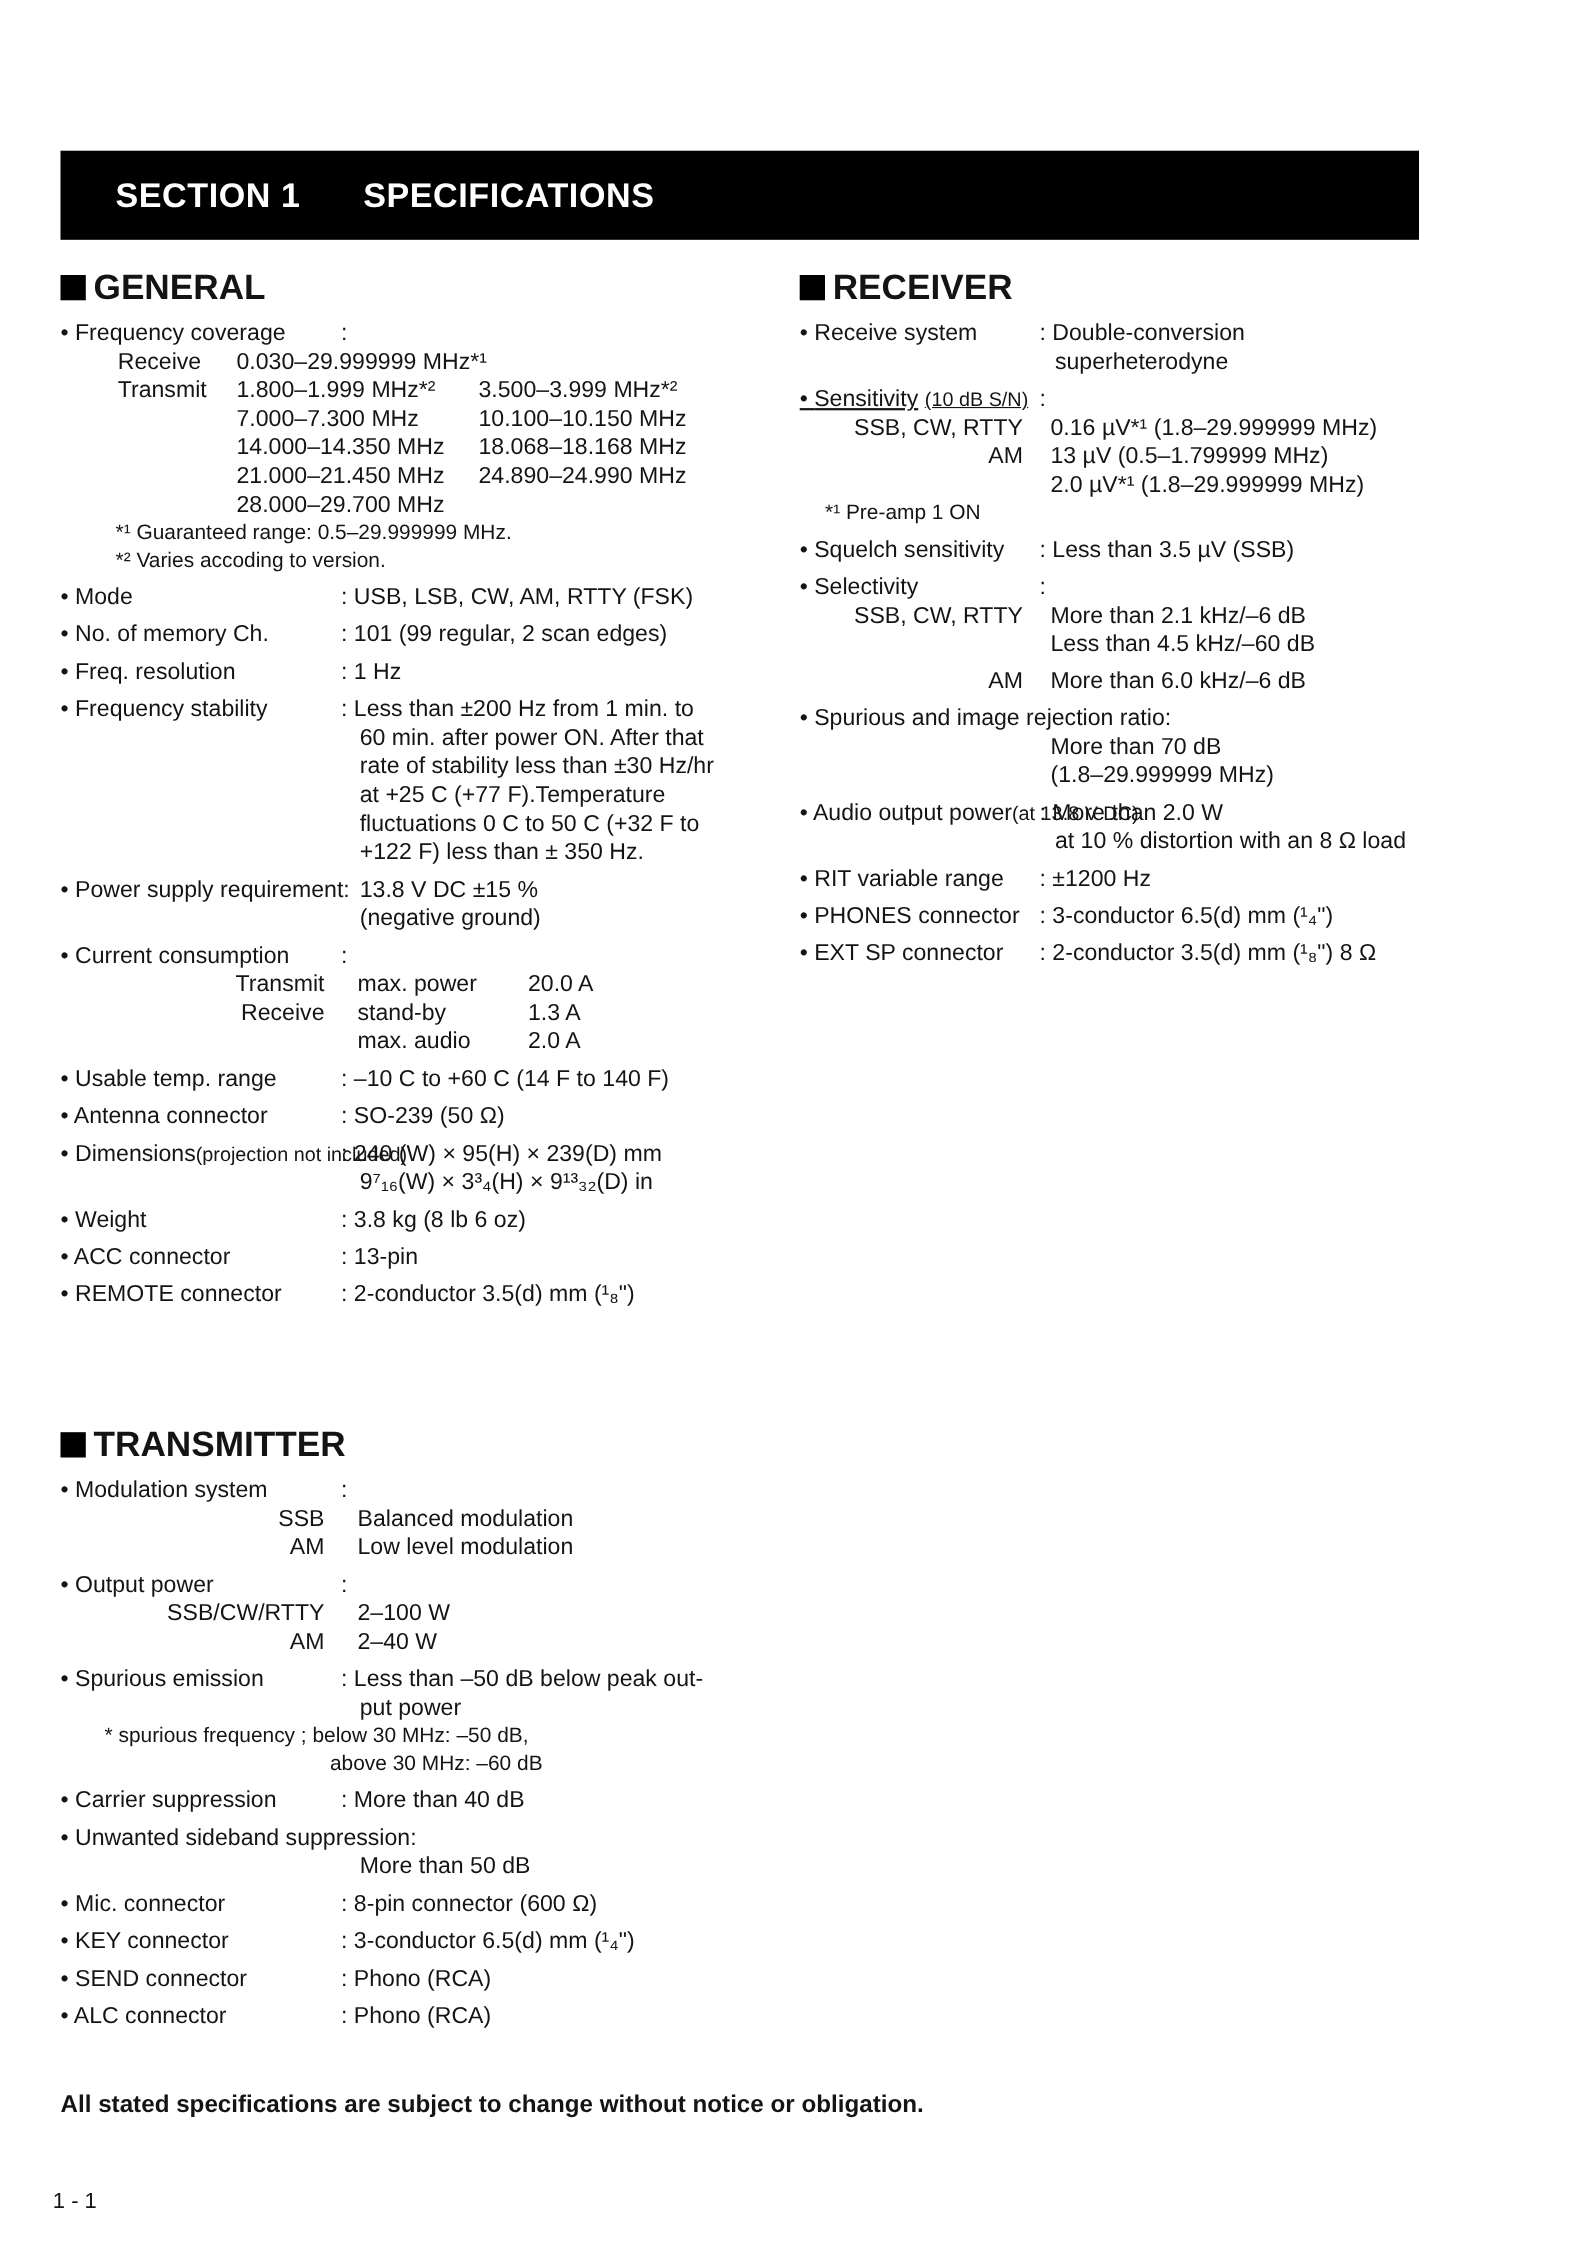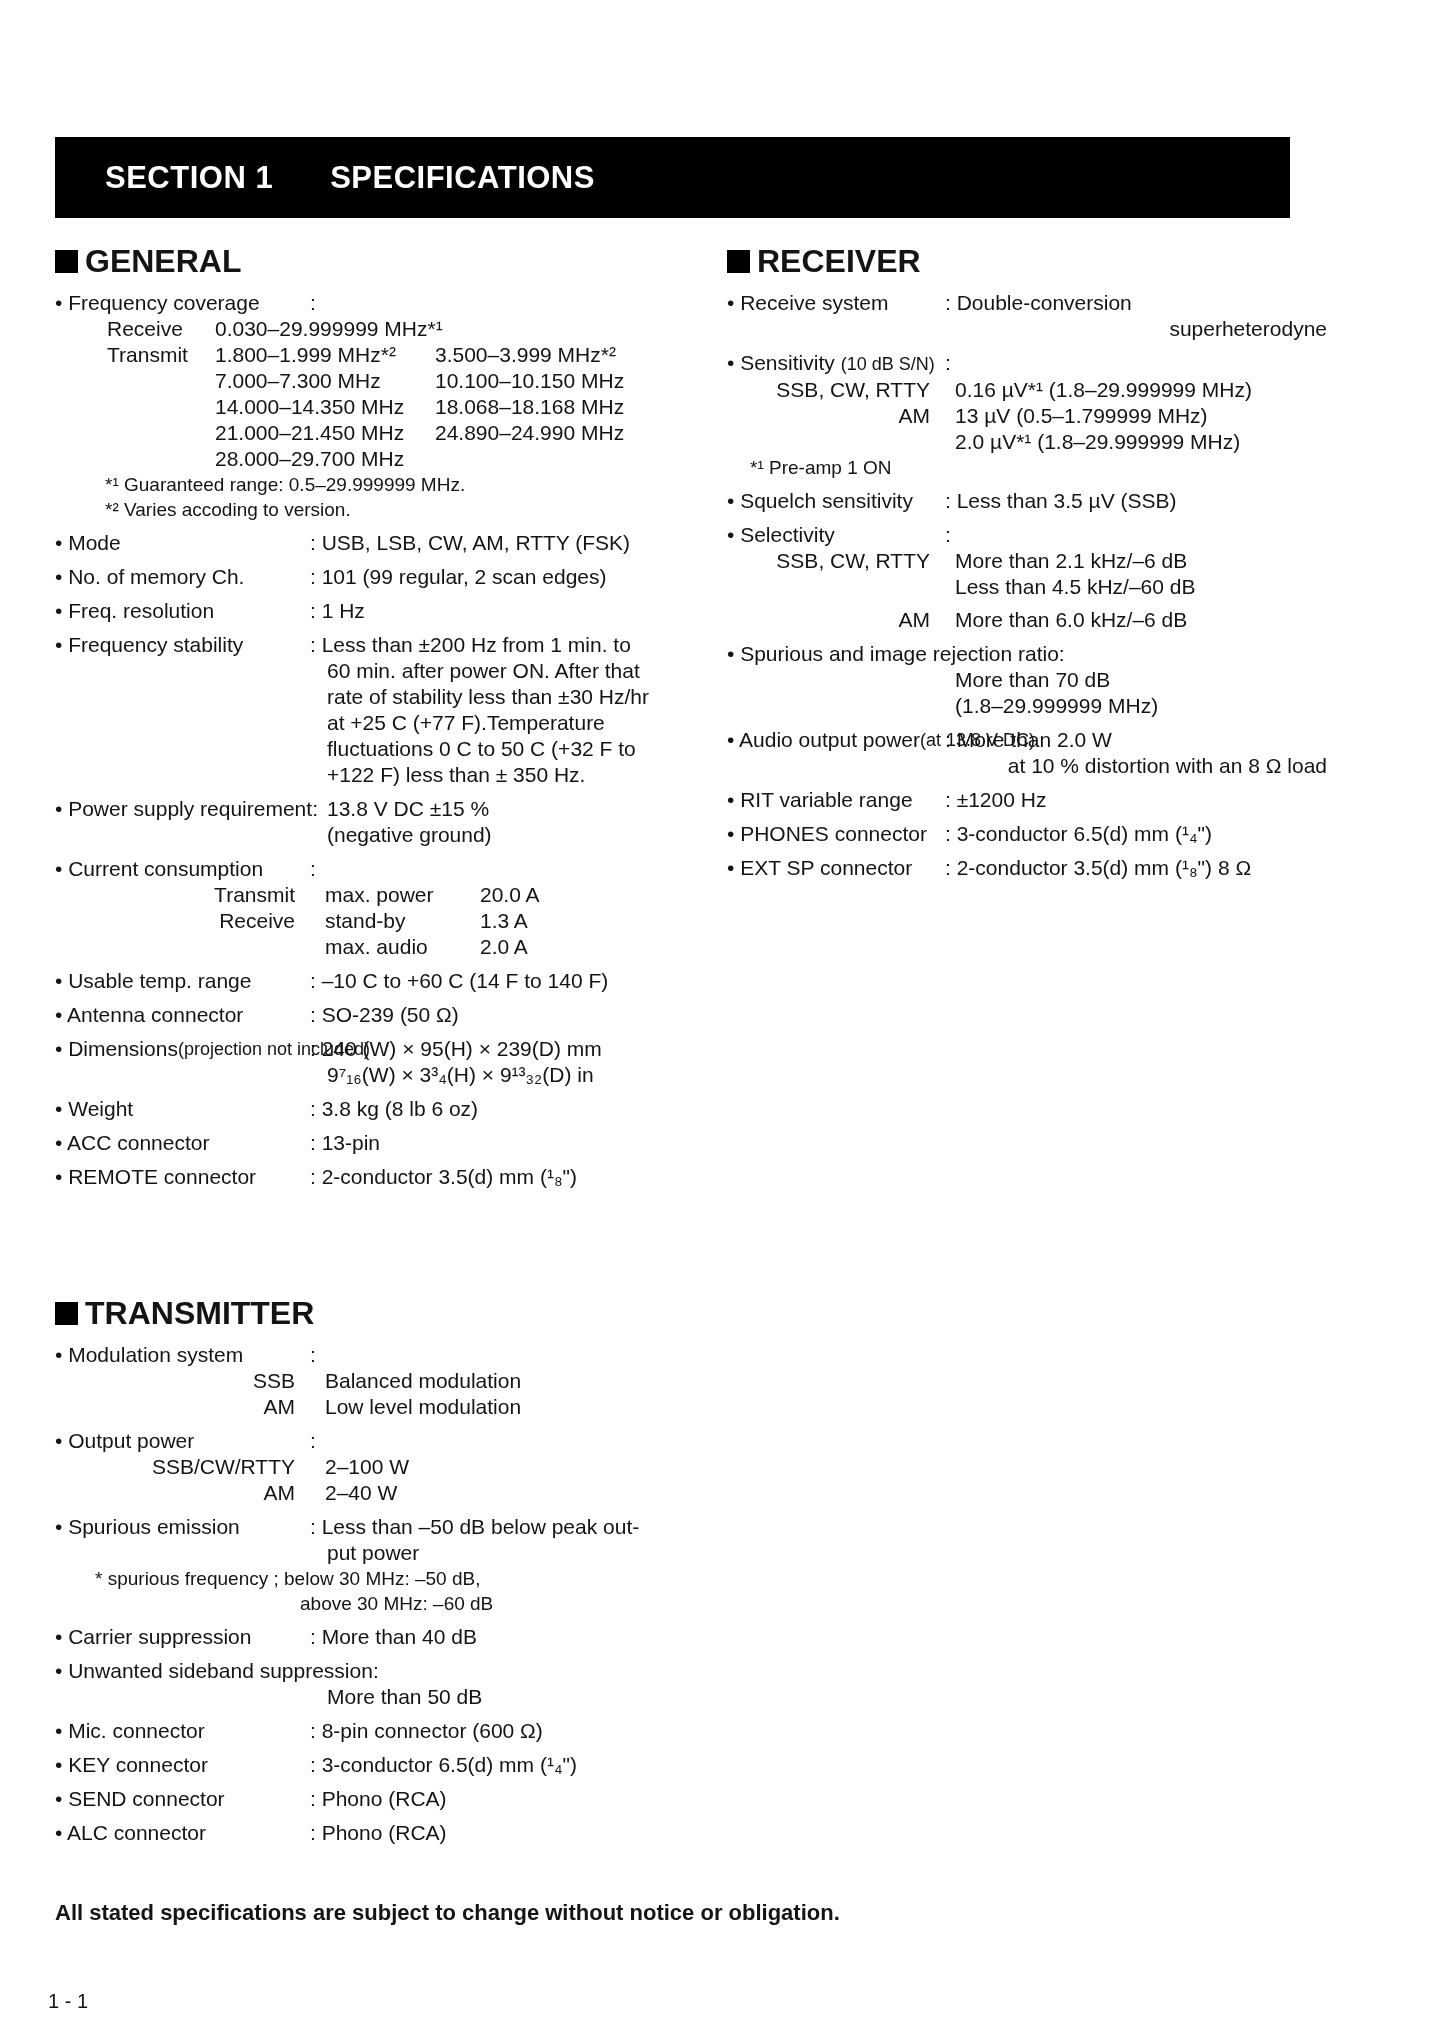--- a/index.html
+++ b/index.html
@@ -29,21 +29,21 @@
   .sec-head{display:flex;align-items:center;font-weight:bold;font-size:32px;margin-bottom:16px;}
   .sq{width:23px;height:23px;background:#000;margin-right:7px;flex:none;}
   
   .item{margin-bottom:8px;}
   .row{display:flex;align-items:flex-start;}
   .lbl{flex:none;width:255px;white-space:nowrap;}
   .lblr{flex:none;width:218px;white-space:nowrap;}
   .bl::before{content:"• ";}
   .val{flex:1;white-space:nowrap;}
   .cont{padding-left:17px;}   
-  .contr{padding-left:14px;text-align:right;}  
+  .contr{padding-left:14px;}  
   .small{font-size:18px;}
   .note{font-size:19px;line-height:25px;}
   
   .subkey{flex:none;margin-left:52px;width:108px;white-space:nowrap;}
   .fcol1{flex:none;width:220px;white-space:nowrap;}
   .fcol2{flex:none;white-space:nowrap;}
   .fnote{margin-left:50px;}
   
   .cck{flex:none;width:240px;text-align:right;white-space:nowrap;}
   .ccs{flex:none;margin-left:30px;width:155px;white-space:nowrap;}
@@ -51,21 +51,21 @@
   .ccval{margin-left:30px;white-space:nowrap;}
   
   .rxk{flex:none;width:203px;text-align:right;white-space:nowrap;}
   .rxv{margin-left:25px;white-space:nowrap;}
   .rxnote{margin-left:23px;}
   .indent-rx{margin-left:228px;}
   .indent-tx{margin-left:272px;}
   .gap-top{margin-top:7px;}
   .labelcol{display:flex;flex-direction:row;}
   .inline-small{margin-left:6px;}
-  .baseline{align-items:baseline;display:flex;}
+  .baseline{align-items:baseline;display:flex;text-decoration:underline;}
   .txnote1{margin-left:40px;}
   .txnote2{margin-left:245px;}
   
   .footer-note{position:absolute;left:55px;top:1900px;font-weight:bold;font-size:22px;}
   .page-num{position:absolute;left:0;top:1990px;width:1445px;text-align:left;font-size:20px;padding-left:48px;}
 </style>
 </head>
 <body>
 
 <div class="page">

